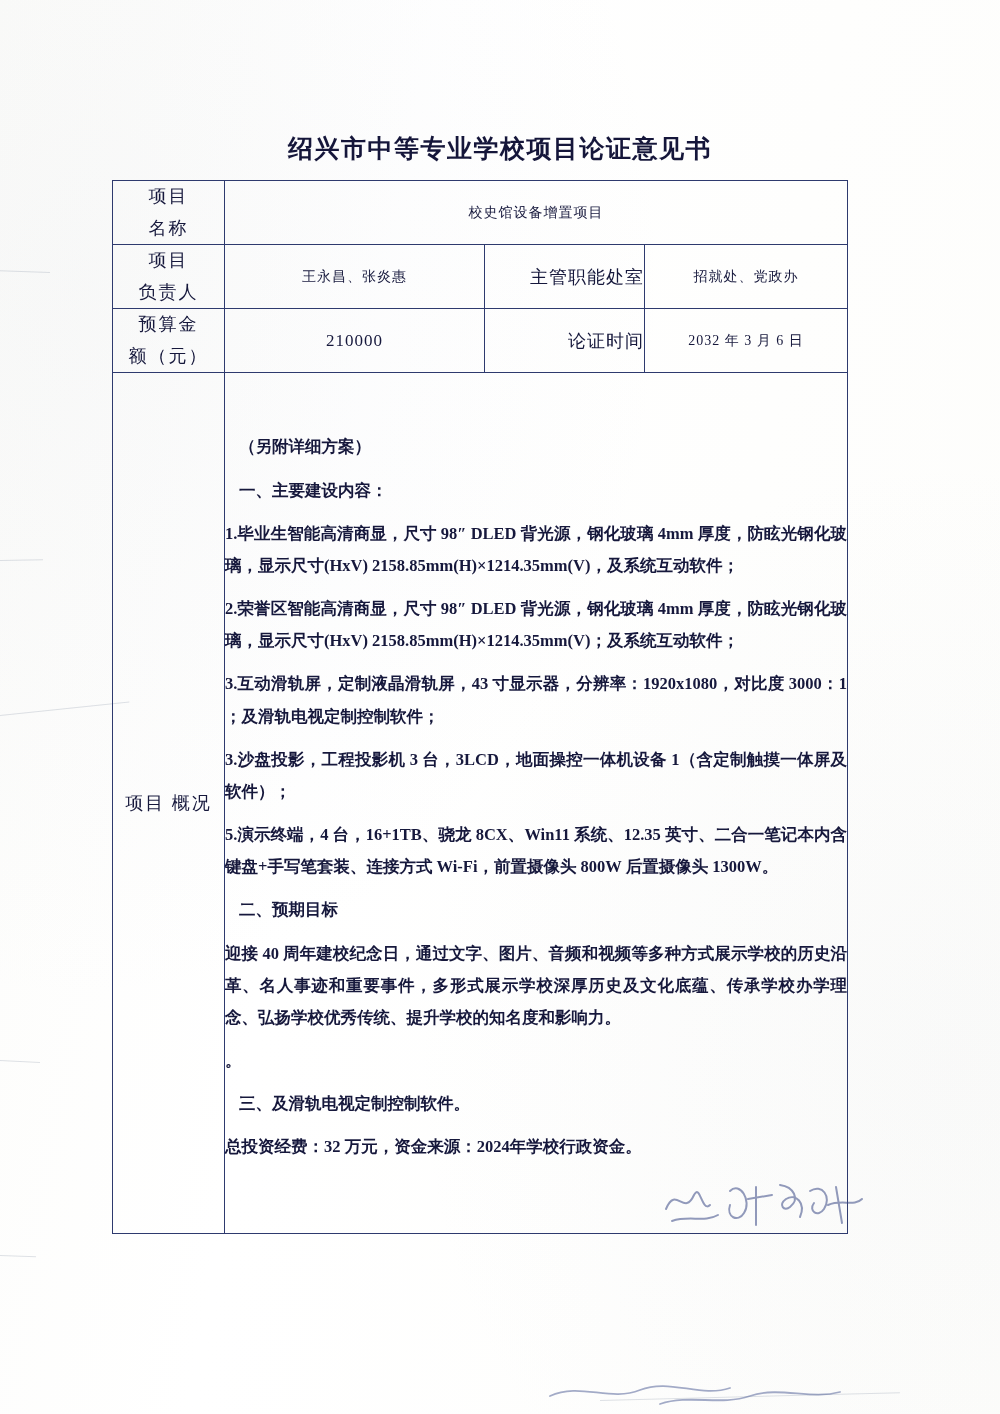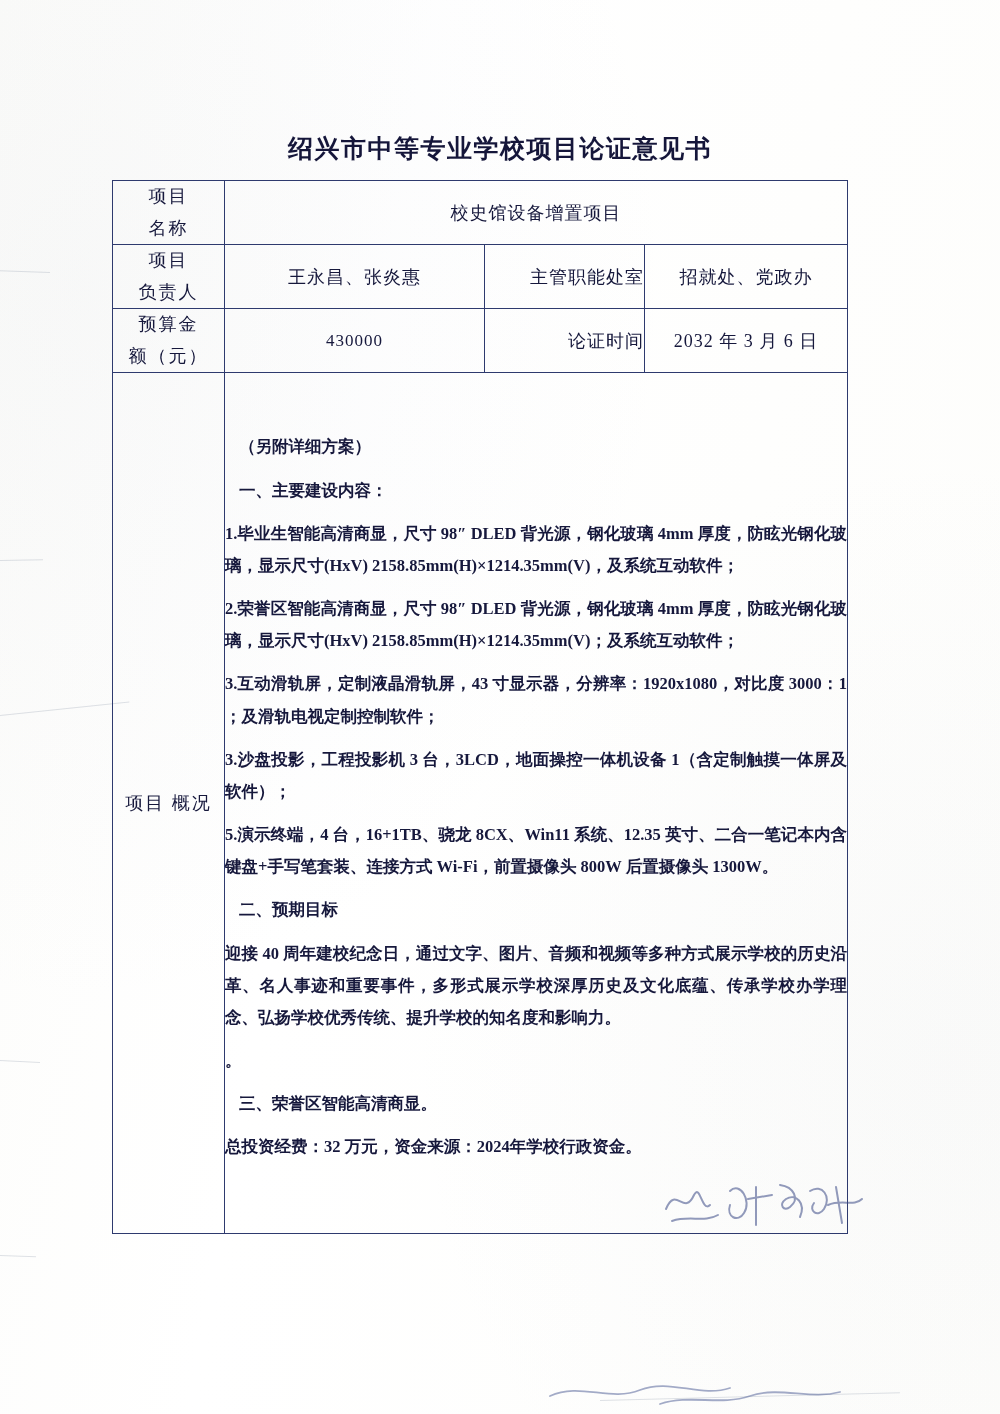--- a/index.html
+++ b/index.html
@@ -76,21 +76,21 @@
   .lbl {
     text-align: center;
     font-size: 18px;
     line-height: 1.75;
     letter-spacing: 2px;
     padding: 10px 4px;
   }
   .lbl .l2 { display: block; }
   .val-center {
     text-align: center;
-    font-size: 18px;
+    font-size: 14px;
     letter-spacing: 1px;
     padding: 14px 6px;
   }
   .val-num {
     text-align: center;
     font-size: 17px;
     letter-spacing: 1px;
     padding: 14px 6px;
     font-family: "Liberation Serif", "DejaVu Serif", serif;
   }
@@ -177,41 +177,41 @@
         </td>
         <td class="val-center">王永昌、张炎惠</td>
         <td class="cell-hdr">主管职能处室</td>
         <td class="val-center">招就处、党政办</td>
       </tr>
       <tr>
         <td class="lbl">
           <span>预算金</span>
           <span class="l2">额（元）</span>
         </td>
-        <td class="val-num">430000</td>
+        <td class="val-num">210000</td>
         <td class="cell-hdr">论证时间</td>
         <td class="val-center">2032 年 3 月 6 日</td>
       </tr>
       <tr>
         <td class="side-label">
           <span>项目</span>
           <span class="l2">概况</span>
         </td>
         <td class="body-cell" colspan="3" style="height:860px">
           <p class="indent1">（另附详细方案）</p>
           <p class="sec">一、主要建设内容：</p>
           <p>1.毕业生智能高清商显，尺寸 98″ DLED 背光源，钢化玻璃 4mm 厚度，防眩光钢化玻璃，显示尺寸(HxV) 2158.85mm(H)×1214.35mm(V)，及系统互动软件；</p>
           <p>2.荣誉区智能高清商显，尺寸 98″ DLED 背光源，钢化玻璃 4mm 厚度，防眩光钢化玻璃，显示尺寸(HxV) 2158.85mm(H)×1214.35mm(V)；及系统互动软件；</p>
           <p>3.互动滑轨屏，定制液晶滑轨屏，43 寸显示器，分辨率：1920x1080，对比度 3000：1 ；及滑轨电视定制控制软件；</p>
           <p>3.沙盘投影，工程投影机 3 台，3LCD，地面操控一体机设备 1（含定制触摸一体屏及软件）；</p>
           <p>5.演示终端，4 台，16+1TB、骁龙 8CX、Win11 系统、12.35 英寸、二合一笔记本内含键盘+手写笔套装、连接方式 Wi-Fi，前置摄像头 800W 后置摄像头 1300W。</p>
           <p class="sec">二、预期目标</p>
           <p>迎接 40 周年建校纪念日，通过文字、图片、音频和视频等多种方式展示学校的历史沿革、名人事迹和重要事件，多形式展示学校深厚历史及文化底蕴、传承学校办学理念、弘扬学校优秀传统、提升学校的知名度和影响力。</p>
           <p>。</p>
-          <p class="sec">三、荣誉区智能高清商显。</p>
+          <p class="sec">三、及滑轨电视定制控制软件。</p>
           <p>总投资经费：32 万元，资金来源：2024年学校行政资金。</p>
         </td>
       </tr>
     </tbody>
   </table>
 
   <svg class="scrawl" viewBox="0 0 220 80">
     <g fill="none" stroke="#3b4a86" stroke-width="2" stroke-linecap="round">
       <path d="M6,44 C16,20 24,52 34,30 C40,18 42,48 50,40"></path>
       <path d="M12,56 C30,50 44,58 58,50"></path>

